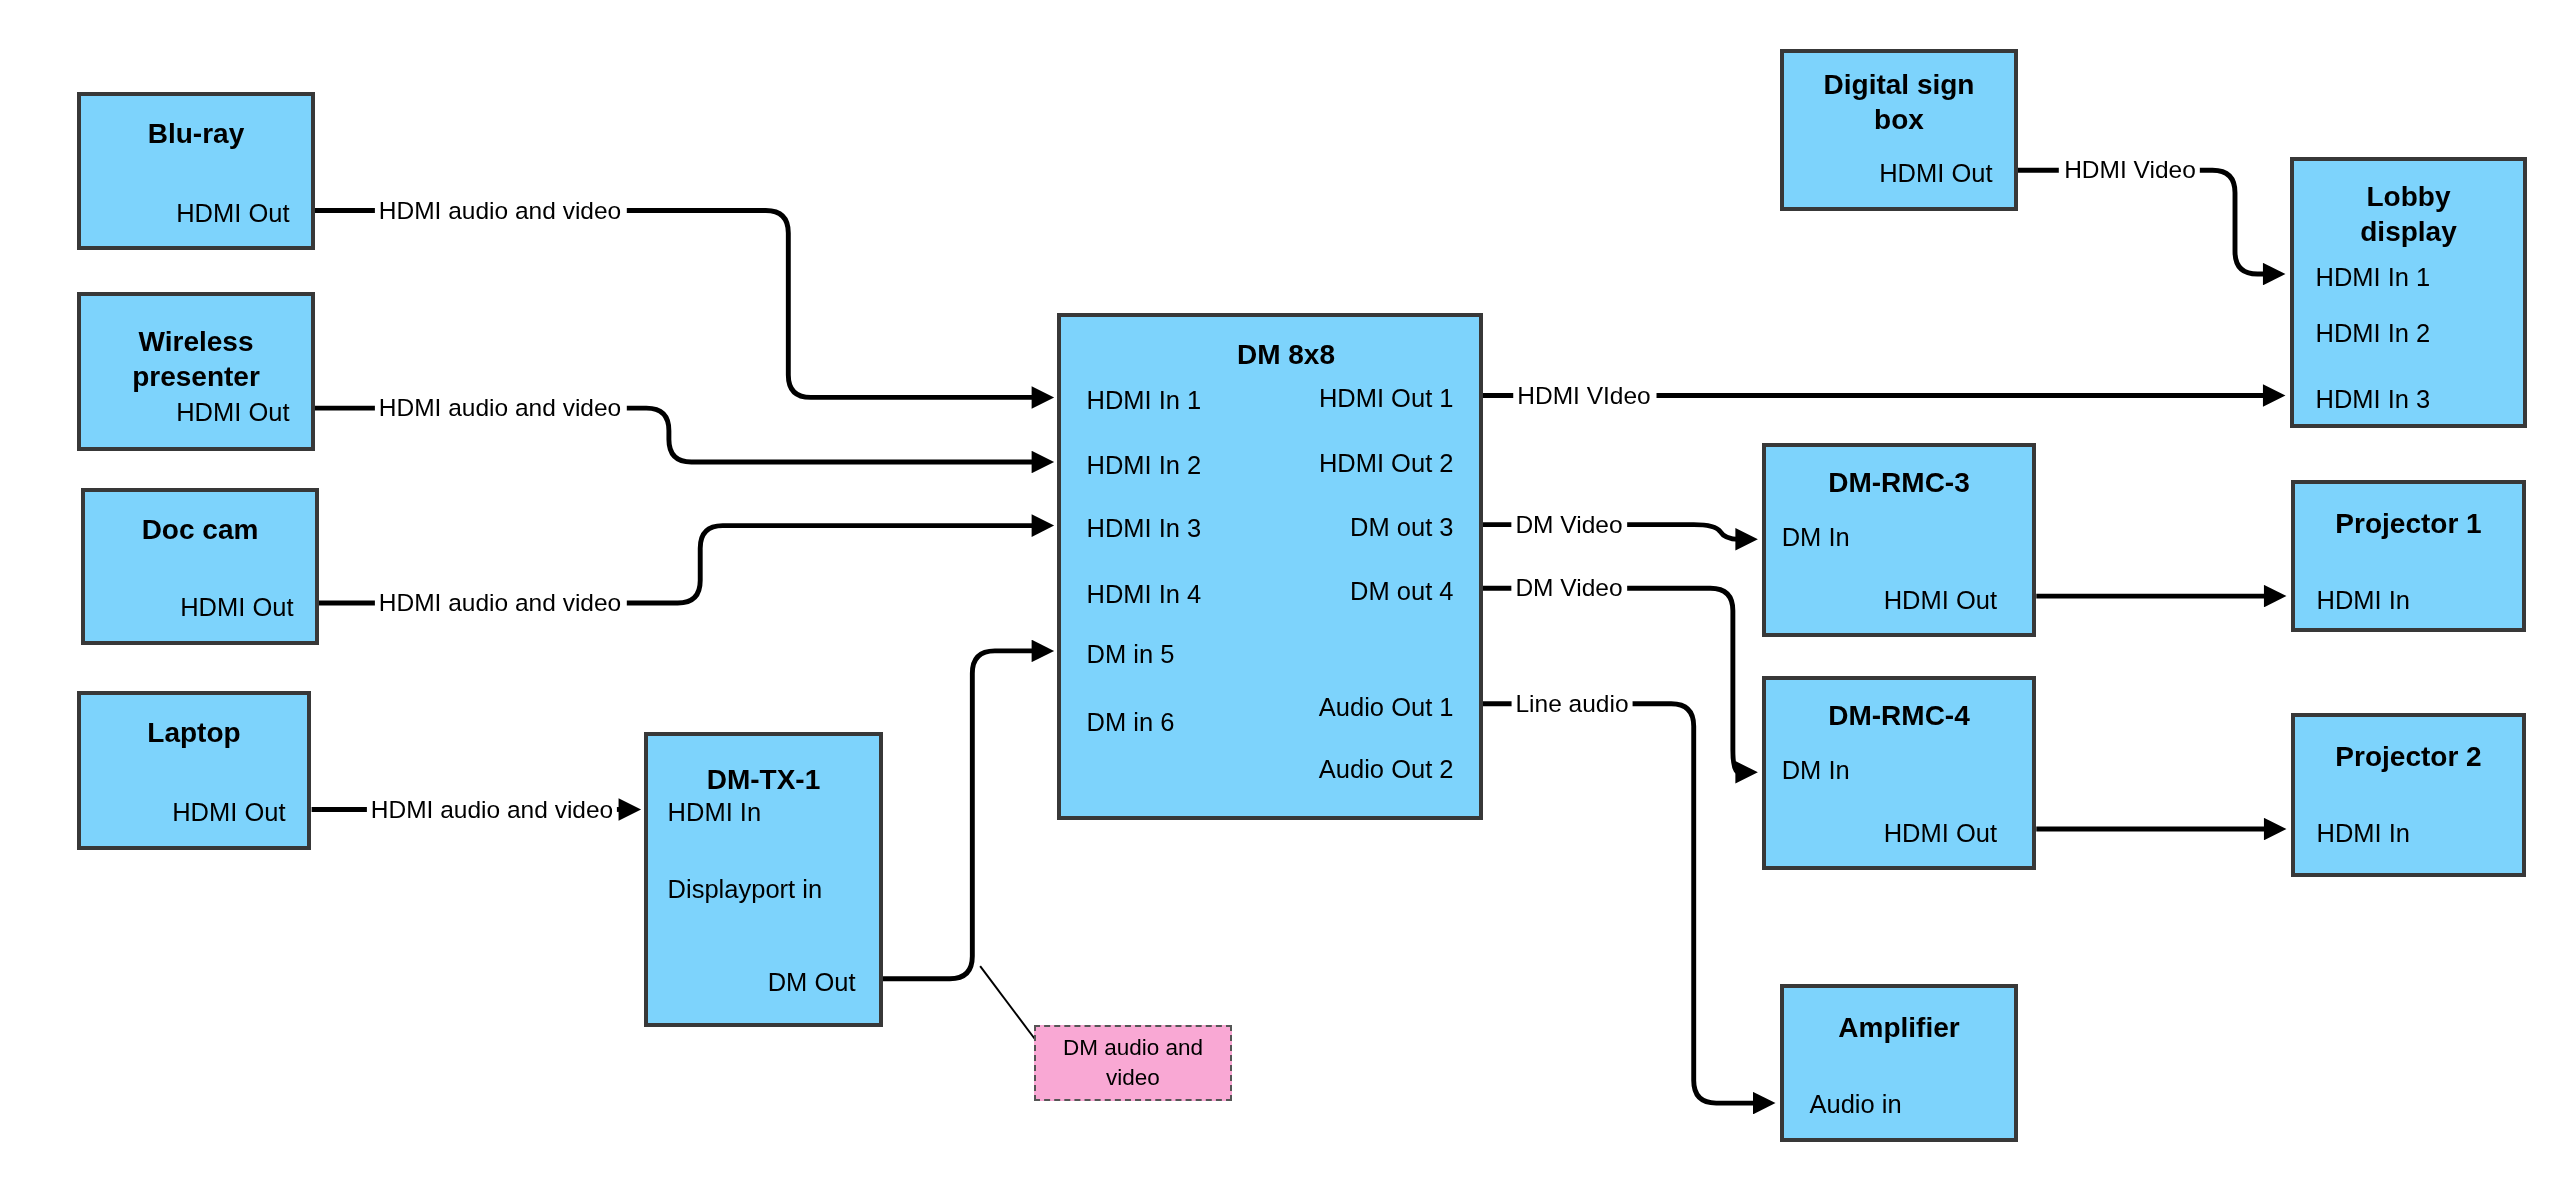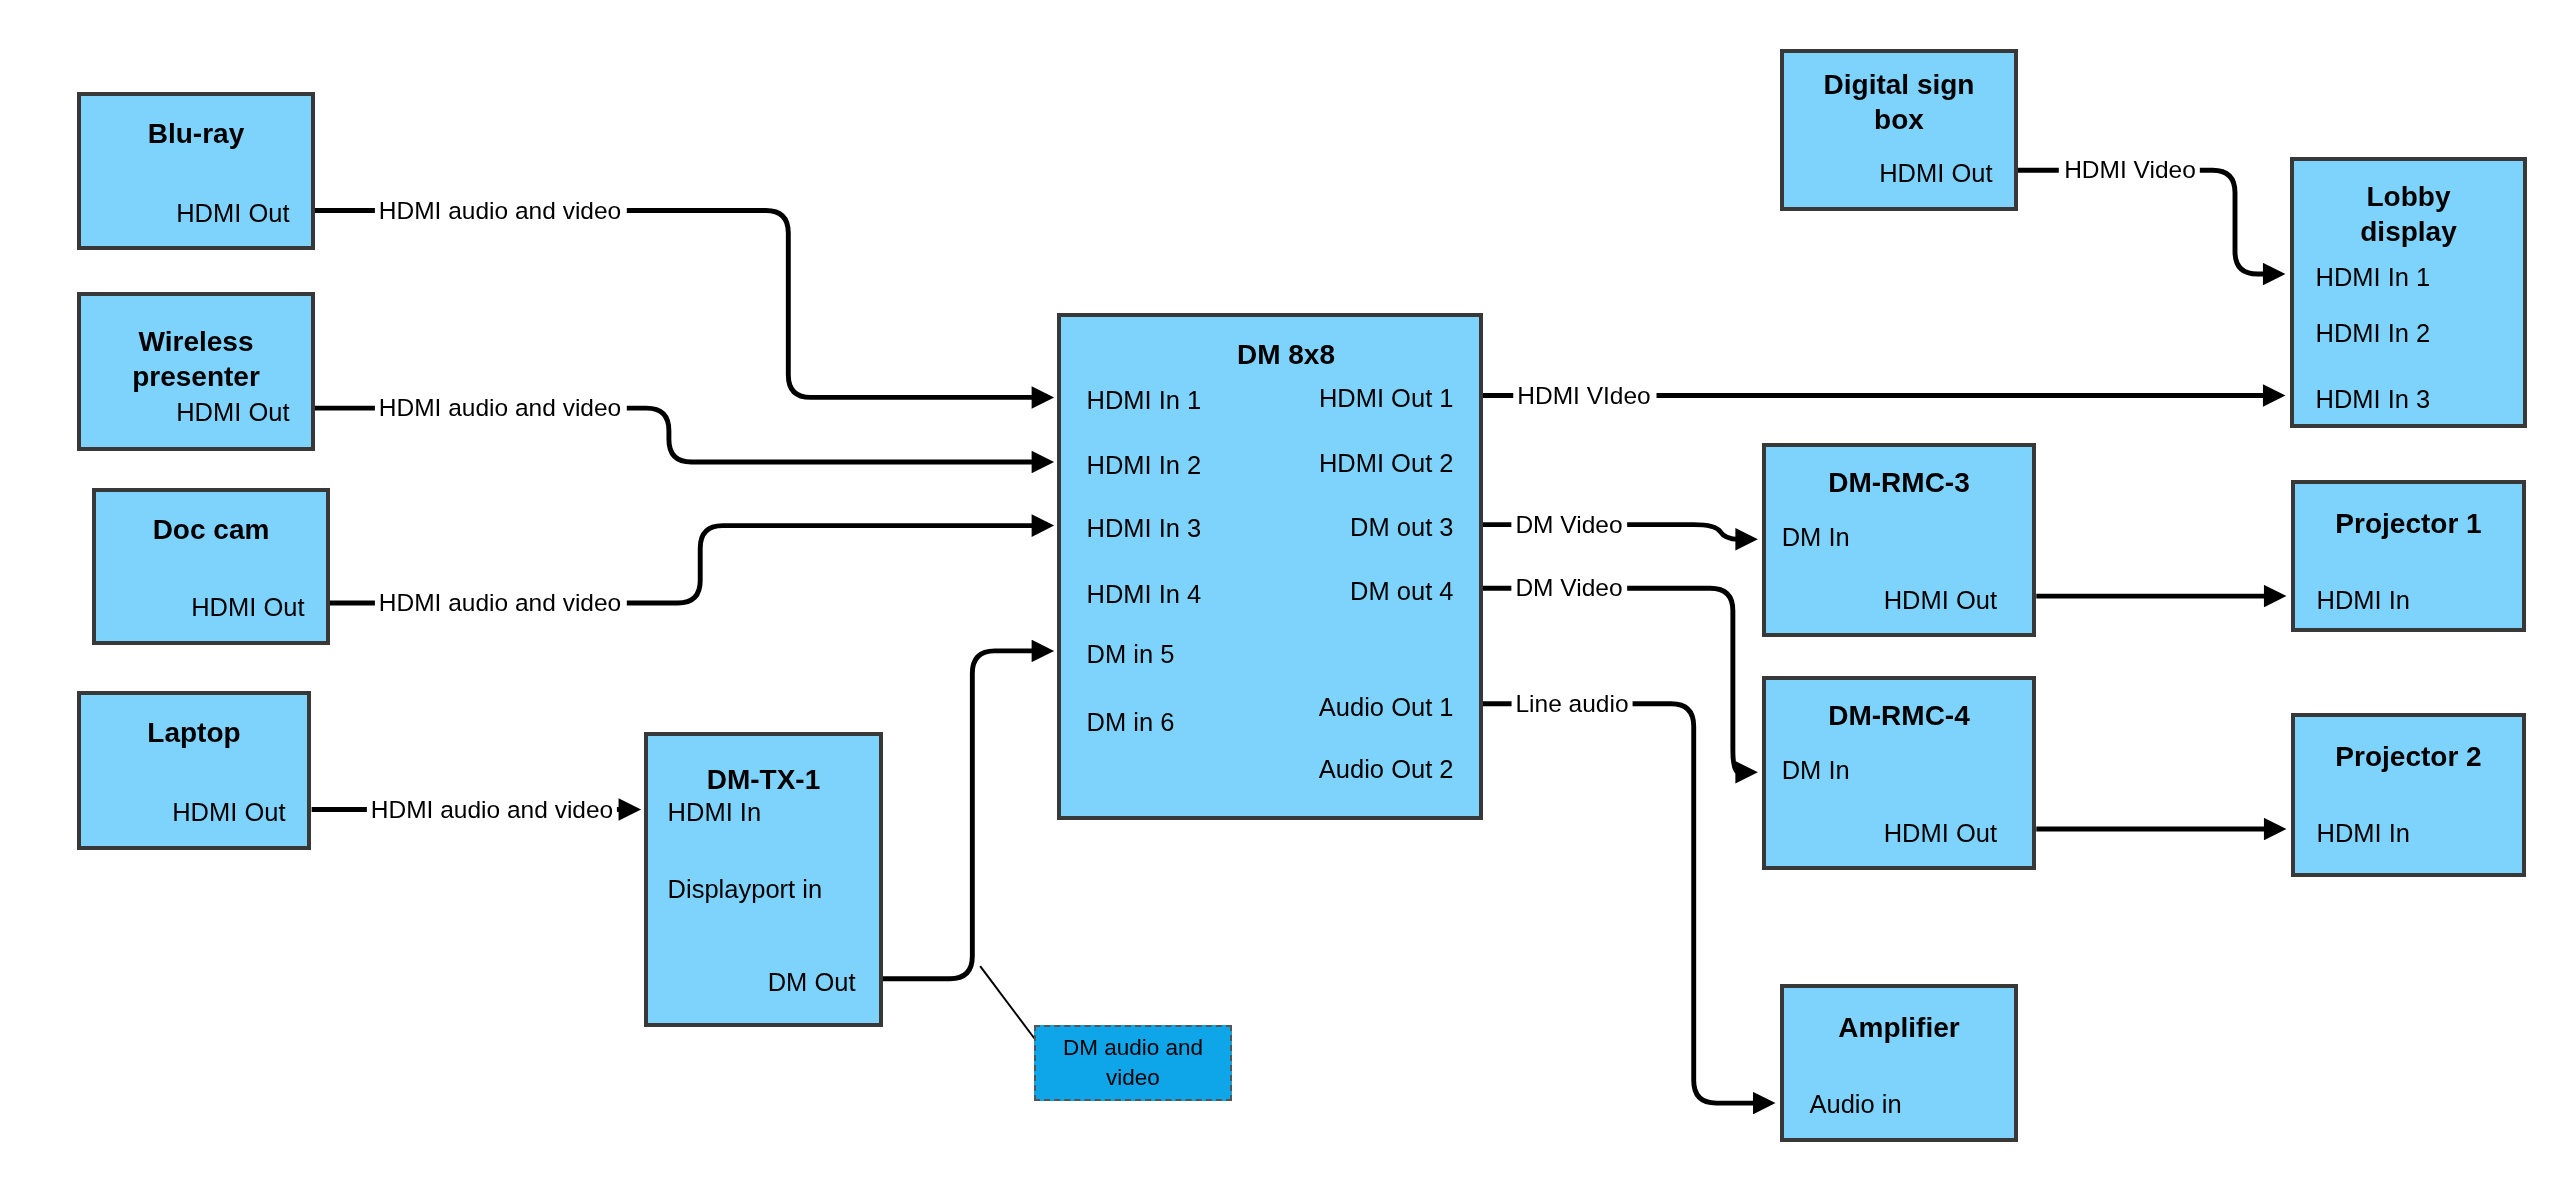--- a/index.html
+++ b/index.html
@@ -38,21 +38,21 @@
     font-size:24.5px;
     line-height:1;
     white-space:nowrap;
     transform:translate(-50%,-50%);
     background:#ffffff;
     padding:0 3.9px;
   }
   
   .b-bluray   {left:77px;  top:92px;  width:238px; height:158px;}
   .b-wireless {left:77px;  top:292px; width:238px; height:159px;}
-  .b-doccam   {left:92px;  top:488px; width:238px; height:157px;}
+  .b-doccam   {left:81px;  top:488px; width:238px; height:157px;}
   .b-laptop   {left:77px;  top:691px; width:234px; height:159px;}
   .b-dmtx1    {left:644px; top:732px; width:239px; height:295px;}
   .b-dm8x8    {left:1057px;top:313px; width:426px; height:507px;}
   .b-digisign {left:1780px;top:49px;  width:238px; height:162px;}
   .b-lobby    {left:2290px;top:157px; width:237px; height:271px;}
   .b-dmrmc3   {left:1762px;top:443px; width:274px; height:194px;}
   .b-proj1    {left:2291px;top:480px; width:235px; height:152px;}
   .b-dmrmc4   {left:1762px;top:676px; width:274px; height:194px;}
   .b-proj2    {left:2291px;top:713px; width:235px; height:164px;}
   .b-amp      {left:1780px;top:984px;width:238px; height:158px;}
@@ -64,21 +64,21 @@
   .b-dmtx1 .title{padding-top:25.5px;}
   .b-dm8x8 .title{padding-top:19.6px;padding-left:32px;}
   .b-dmrmc3 .title,.b-dmrmc4 .title{padding-top:17.6px;}
   .b-proj1 .title,.b-proj2 .title{padding-top:21.5px;}
   .b-amp .title{padding-top:21.5px;}
   .note{
     position:absolute;
     left:1034px;top:1025px;width:198px;height:76px;
     box-sizing:border-box;
     border:2px dashed #555;
-    background:#0ea5e9;
+    background:#f9a8d4;
     font-size:22.5px;line-height:1.35;
     text-align:center;
     display:flex;align-items:center;justify-content:center;
     padding:2px 7.8px;
   }
 </style>
 </head>
 <body>
 
 <div id="canvas">

